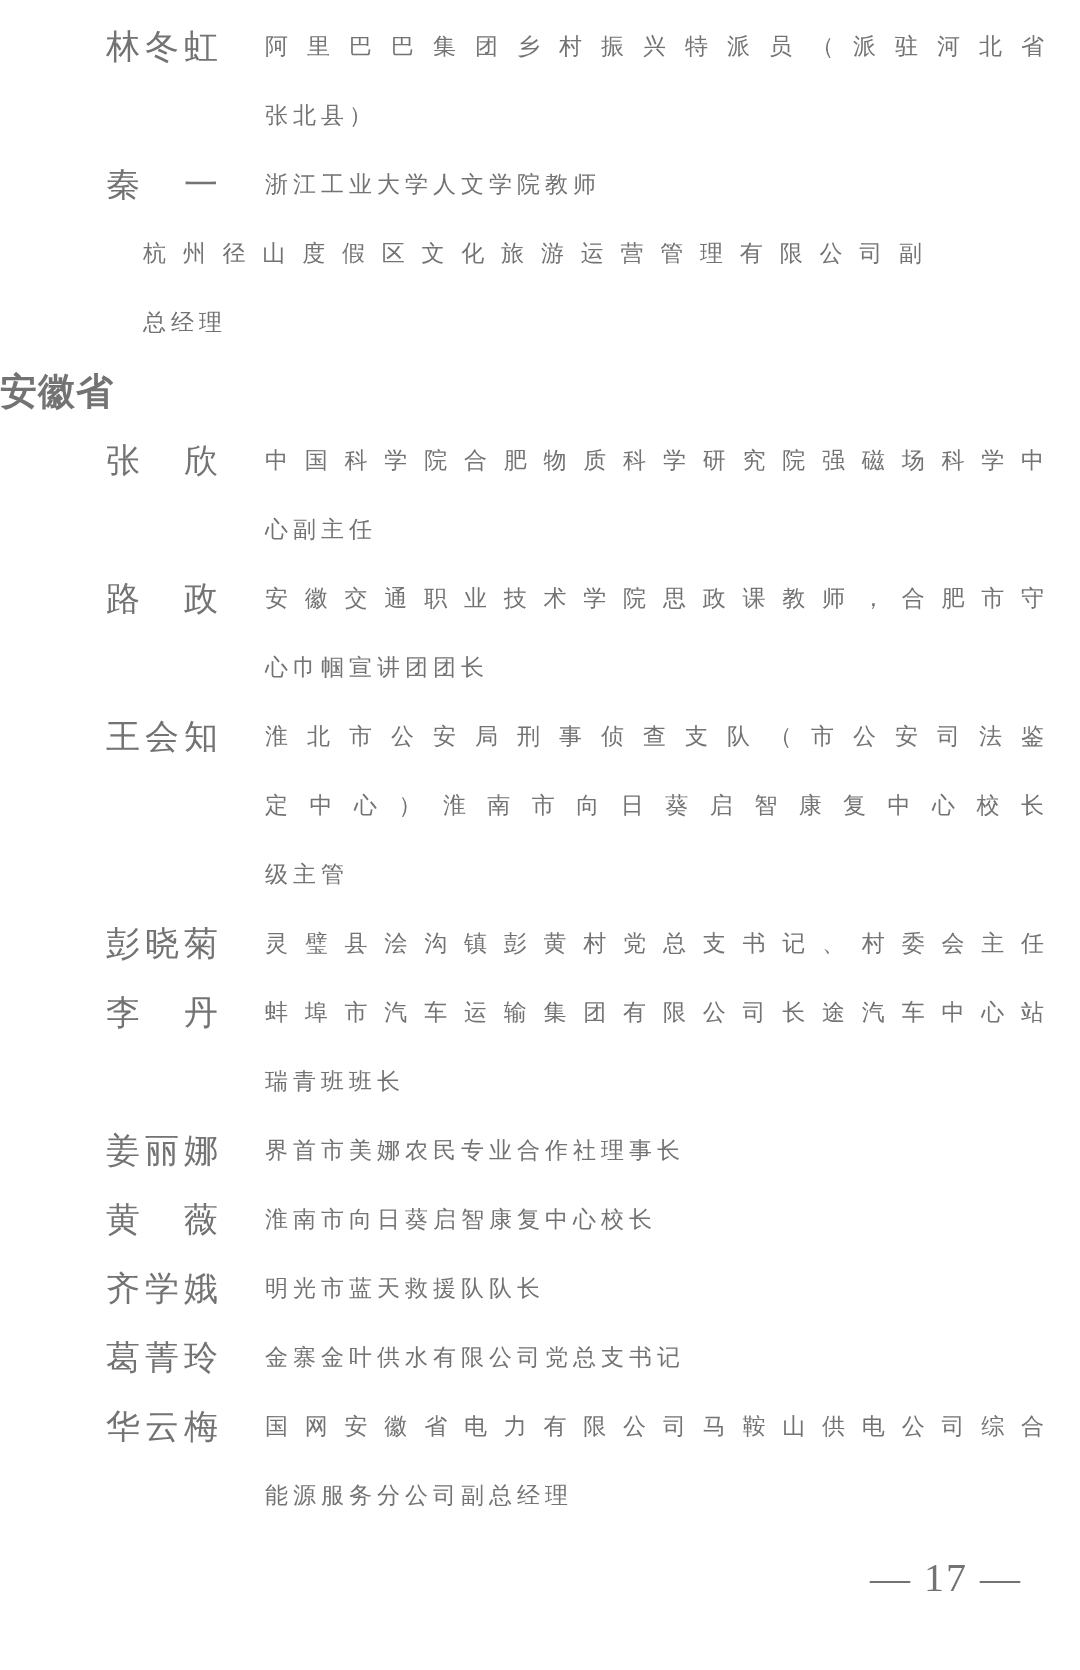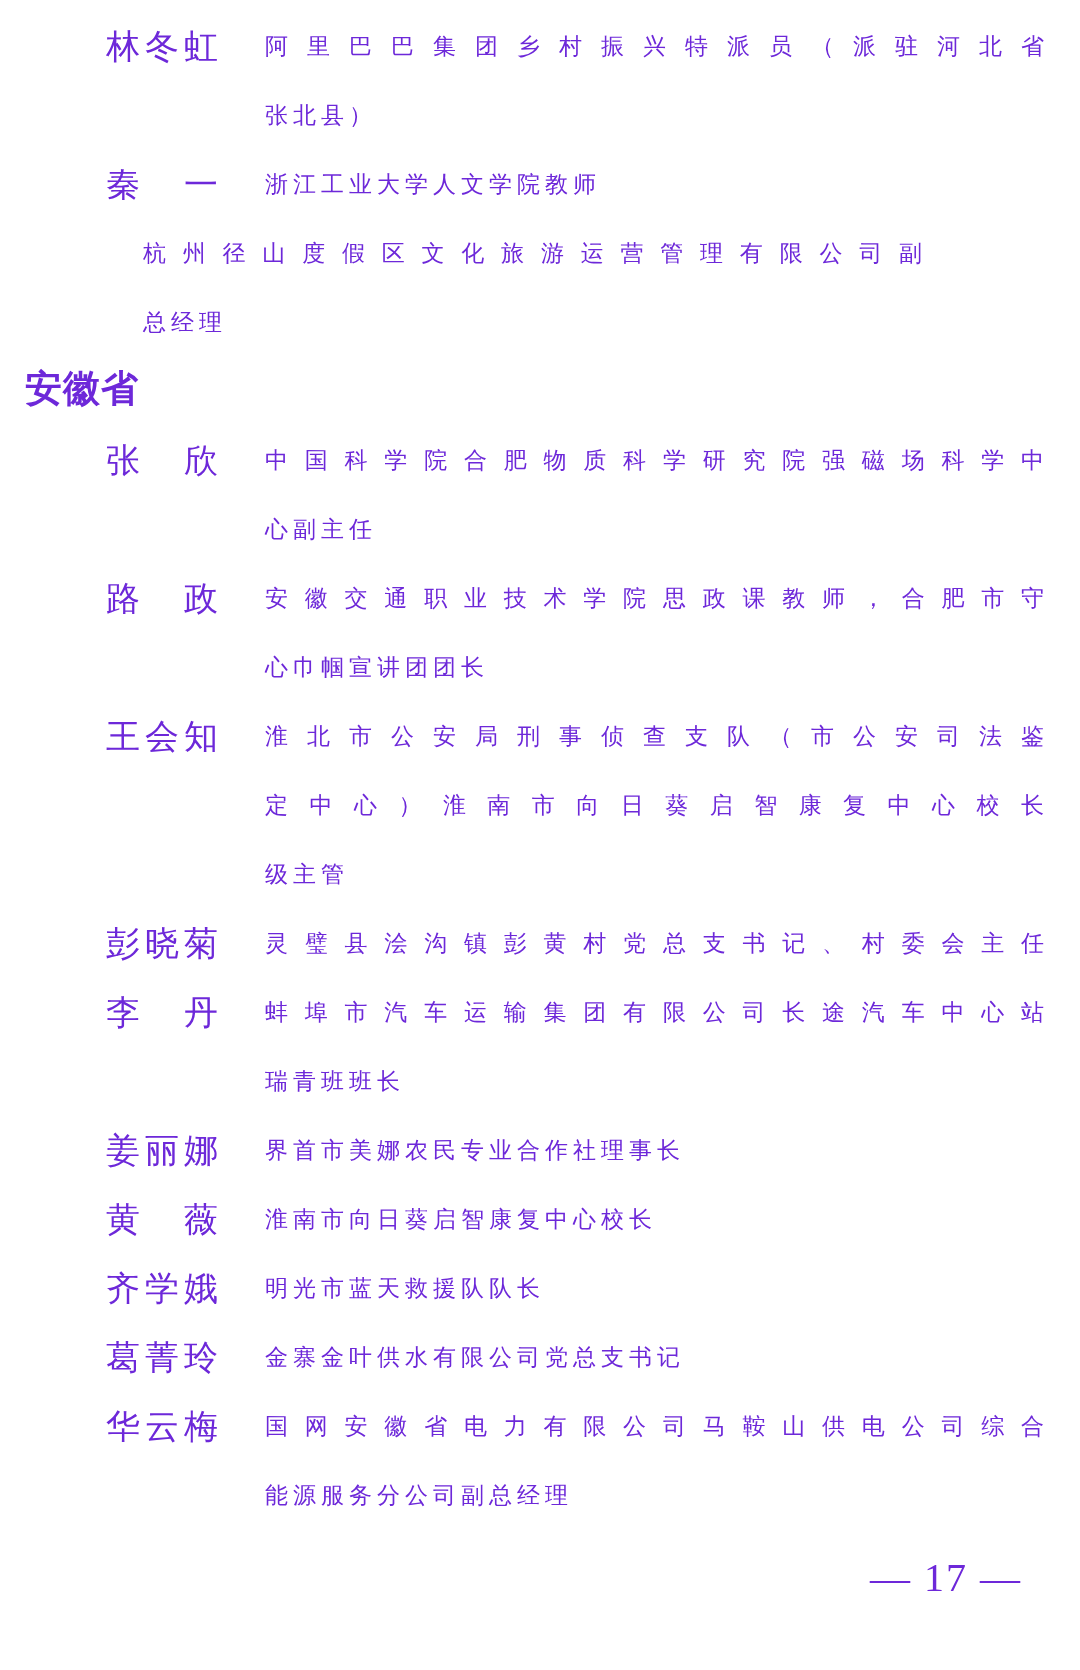--- a/index.html
+++ b/index.html
@@ -3,21 +3,21 @@
 <meta charset="utf-8">
 <style>
   * { margin: 0; padding: 0; box-sizing: border-box; }
   html, body { background: #ffffff; }
   .page {
     position: relative;
     width: 1080px;
     height: 1670px;
     margin: 0 auto;
     background: #ffffff;
-    color: #6d28d9;
+    color: #737373;
     font-family: "Liberation Serif", "DejaVu Serif", serif;
     overflow: hidden;
   }
   .content { padding-top: 12px; }
   .entry { display: flex; align-items: flex-start; padding-left: 106px; }
   .name-col {
     flex: none;
     width: 122px;
     font-size: 34px;
     letter-spacing: 5px;
@@ -36,22 +36,21 @@
   .line.fill {
     white-space: normal;
     word-break: keep-all;
     overflow: hidden;
     text-align: justify;
     text-align-last: justify;
   }
   .section-header {
     height: 69px;
     line-height: 69px;
-    padding-left: 25px;
-    font-family: Liberation Mono, monospace;
+    font-family: Liberation Sans, sans-serif;
     font-weight: 700;
     font-size: 37px;
     letter-spacing: 1px;
   }
   .page-number {
     margin-top: 24px;
     text-align: right;
     padding-right: 58px;
     font-size: 40px;
     letter-spacing: 2px;

